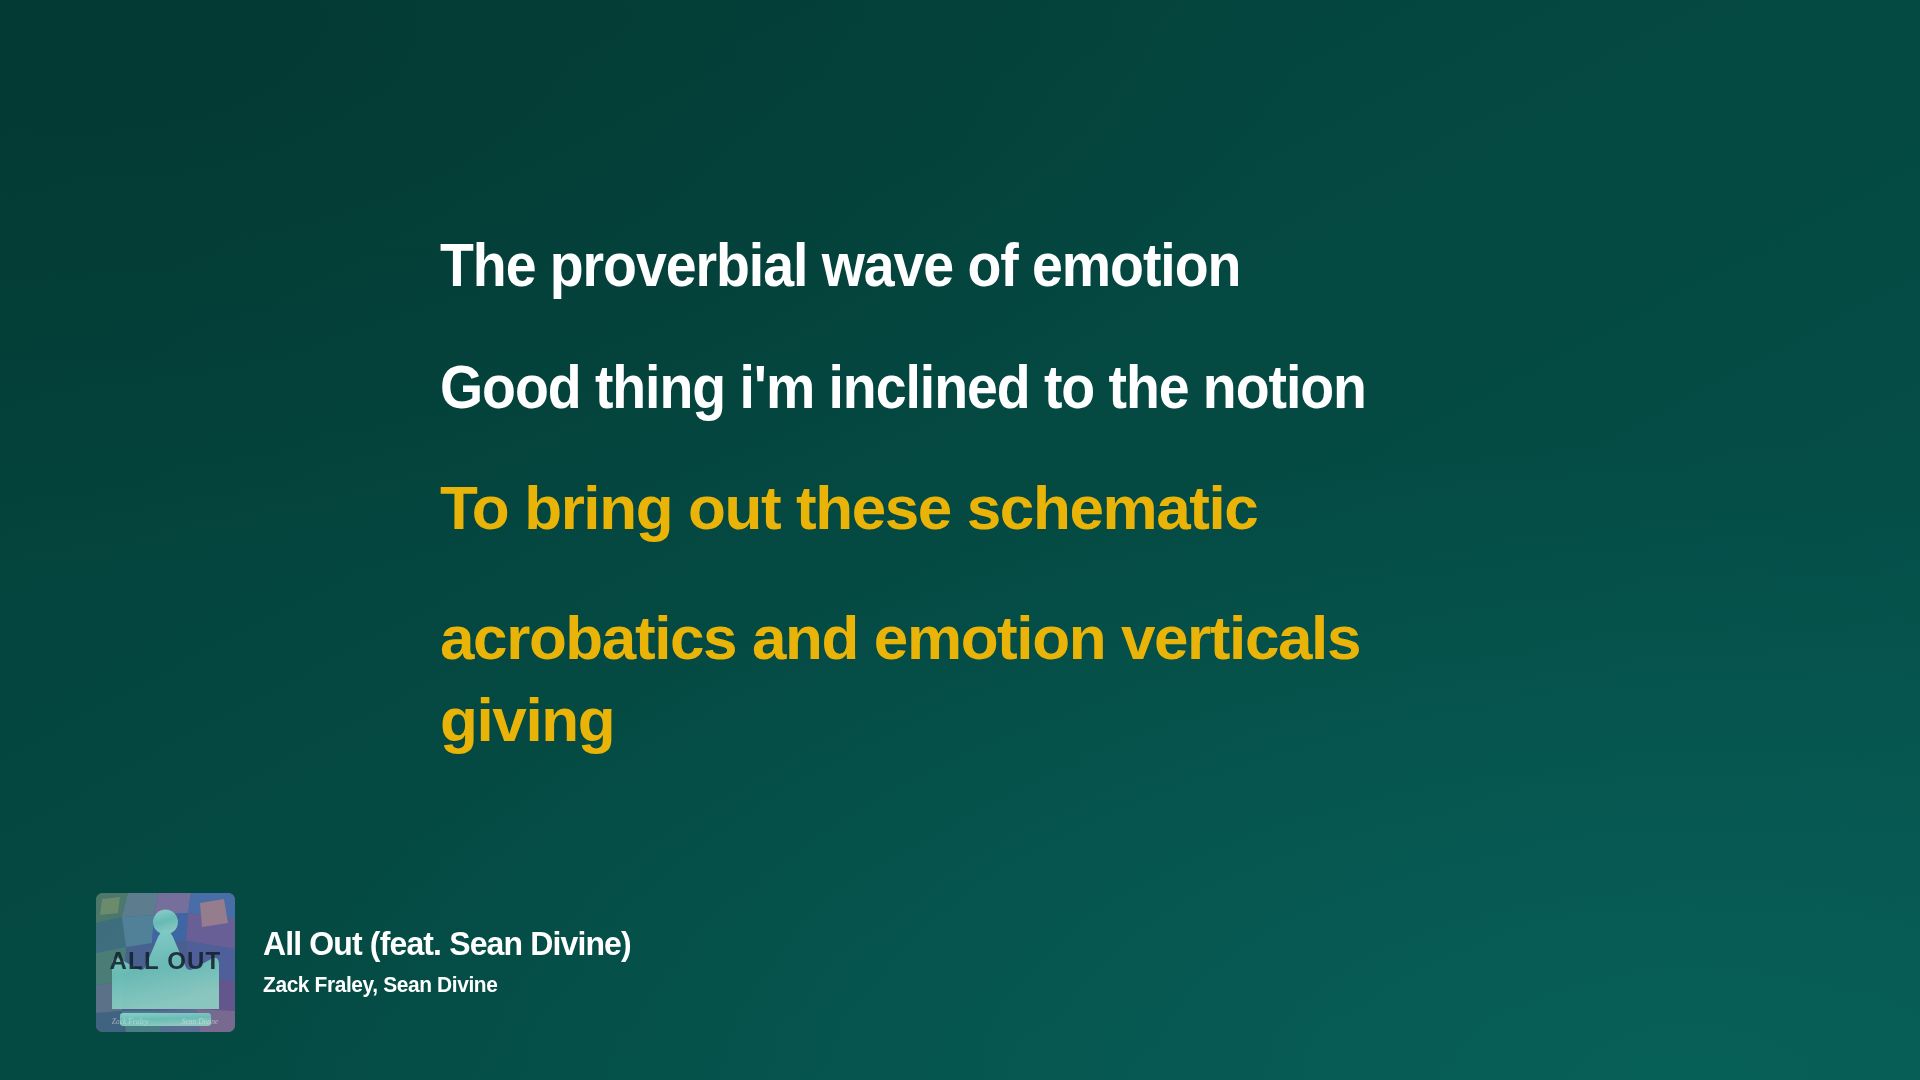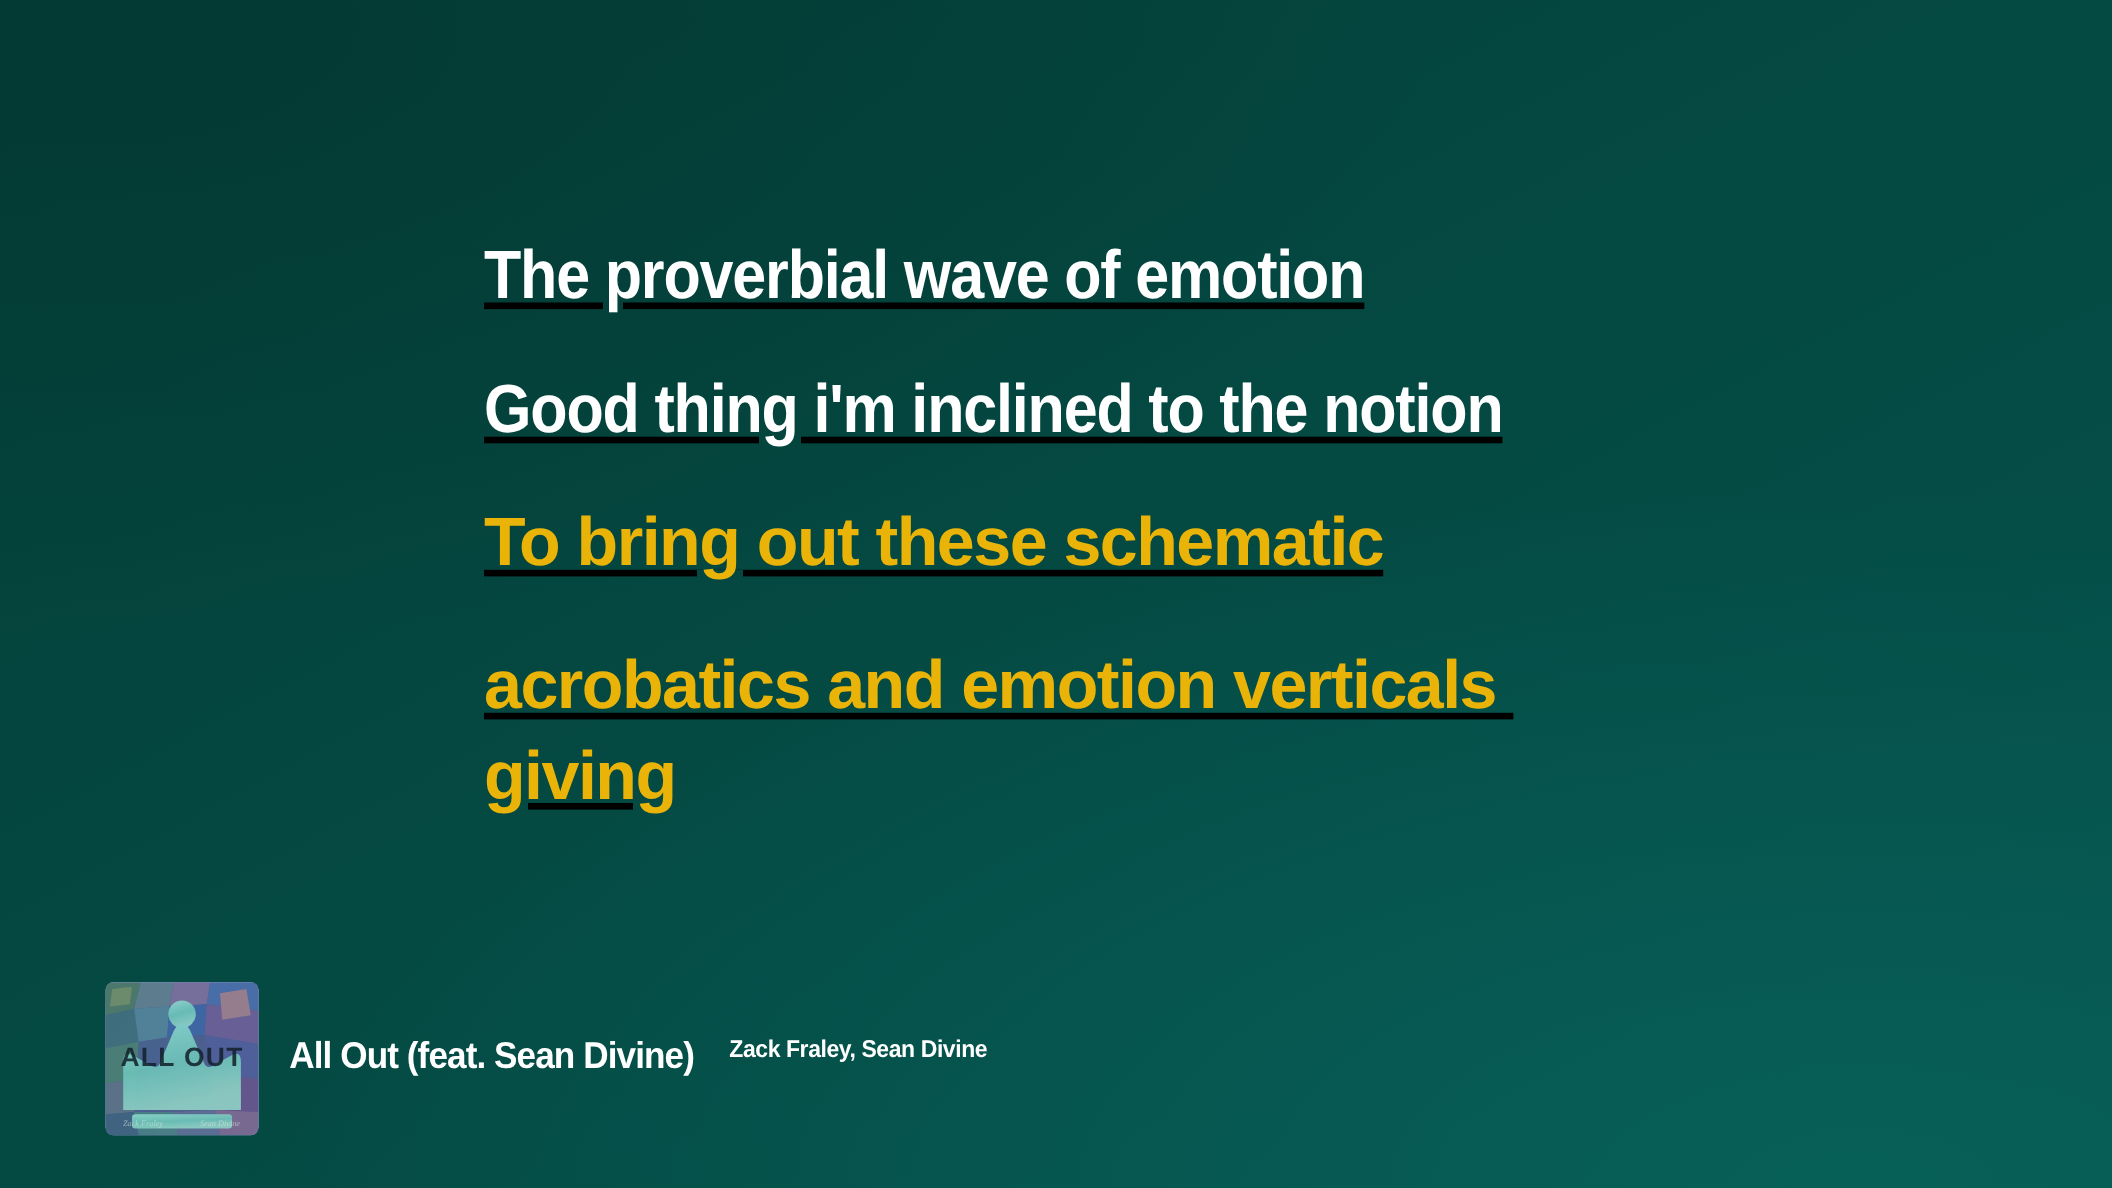--- a/index.html
+++ b/index.html
@@ -15,23 +15,22 @@
       radial-gradient(120% 95% at 88% 100%, #076058 0%, rgba(7,96,88,0) 62%),
       radial-gradient(110% 90% at 4% 2%, #033a33 0%, rgba(3,58,51,0) 58%),
       linear-gradient(152deg, #033f38 0%, #044a43 52%, #05514b 100%);
     position:relative;
   }
 
   
   #lyrics-panel{
     position:absolute;
     left:440px;
-    top:218px;
+    top:232px;
     width:1260px;
-    text-decoration:underline;
   }
   .lyric-line{
     font-weight:700;
     font-size:62px;
     line-height:1.06;
     letter-spacing:-0.5px;
     margin-bottom:56px;
     white-space:pre-wrap;
   }
   .lyric-line.active{
@@ -60,27 +59,27 @@
     align-items:center;
     gap:28px;
   }
   #album-art{
     position:relative;
     width:139px;
     height:139px;
     border-radius:7px;
     overflow:hidden;
     flex:0 0 auto;
-    background:#c4b5fd;
+    background:#a16207;
   }
   #album-art svg{ display:block; width:100%; height:100%; }
 
   #track-meta{
     display:flex;
-    flex-direction:row;
+    flex-direction:column;
     gap:9px;
     padding-bottom:4px;
   }
   #track-title{
     color:#ffffff;
     font-size:34px;
     font-weight:700;
     letter-spacing:-0.9px;
     transform:scaleX(0.94);
     transform-origin:left center;

